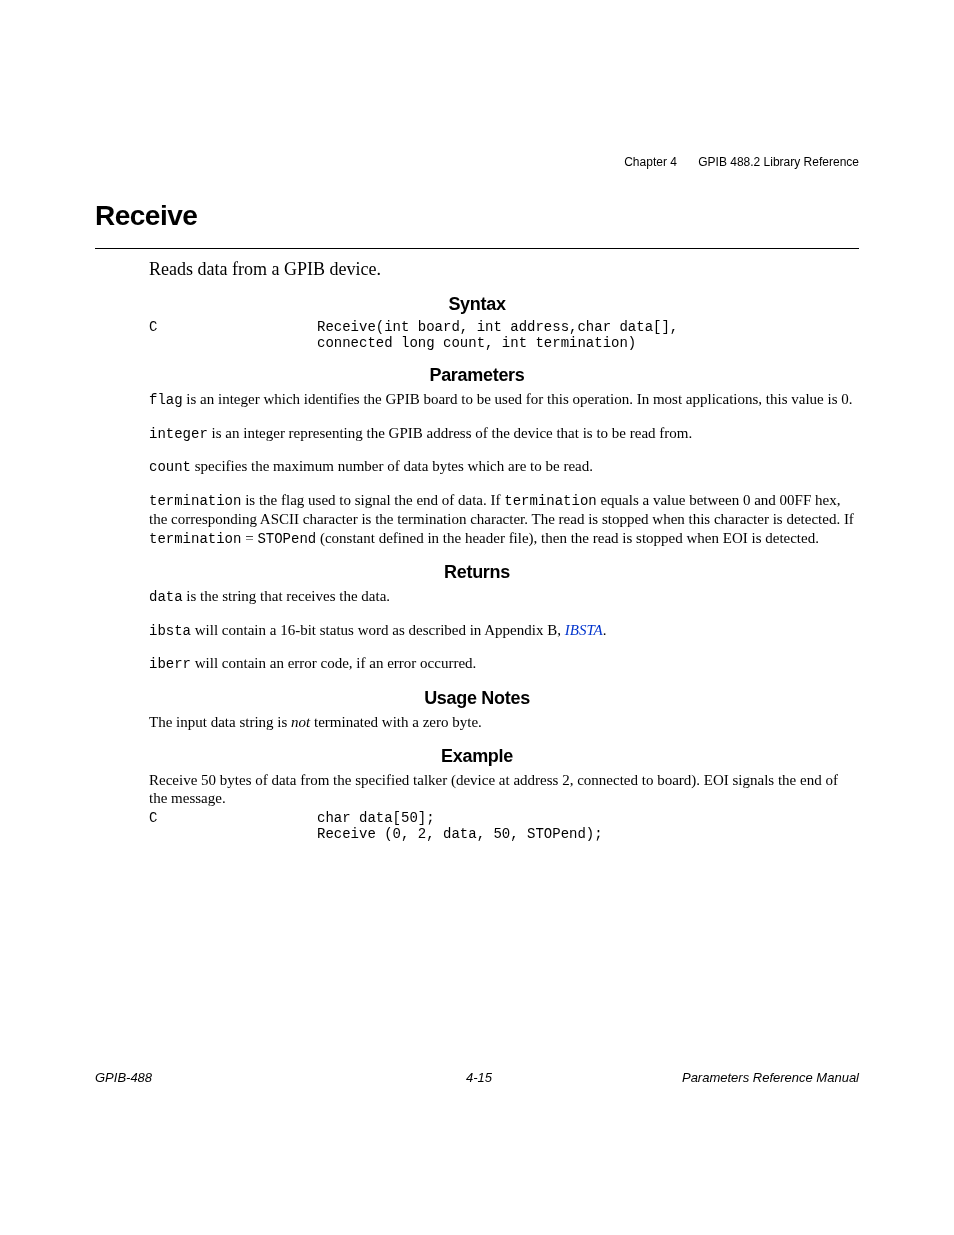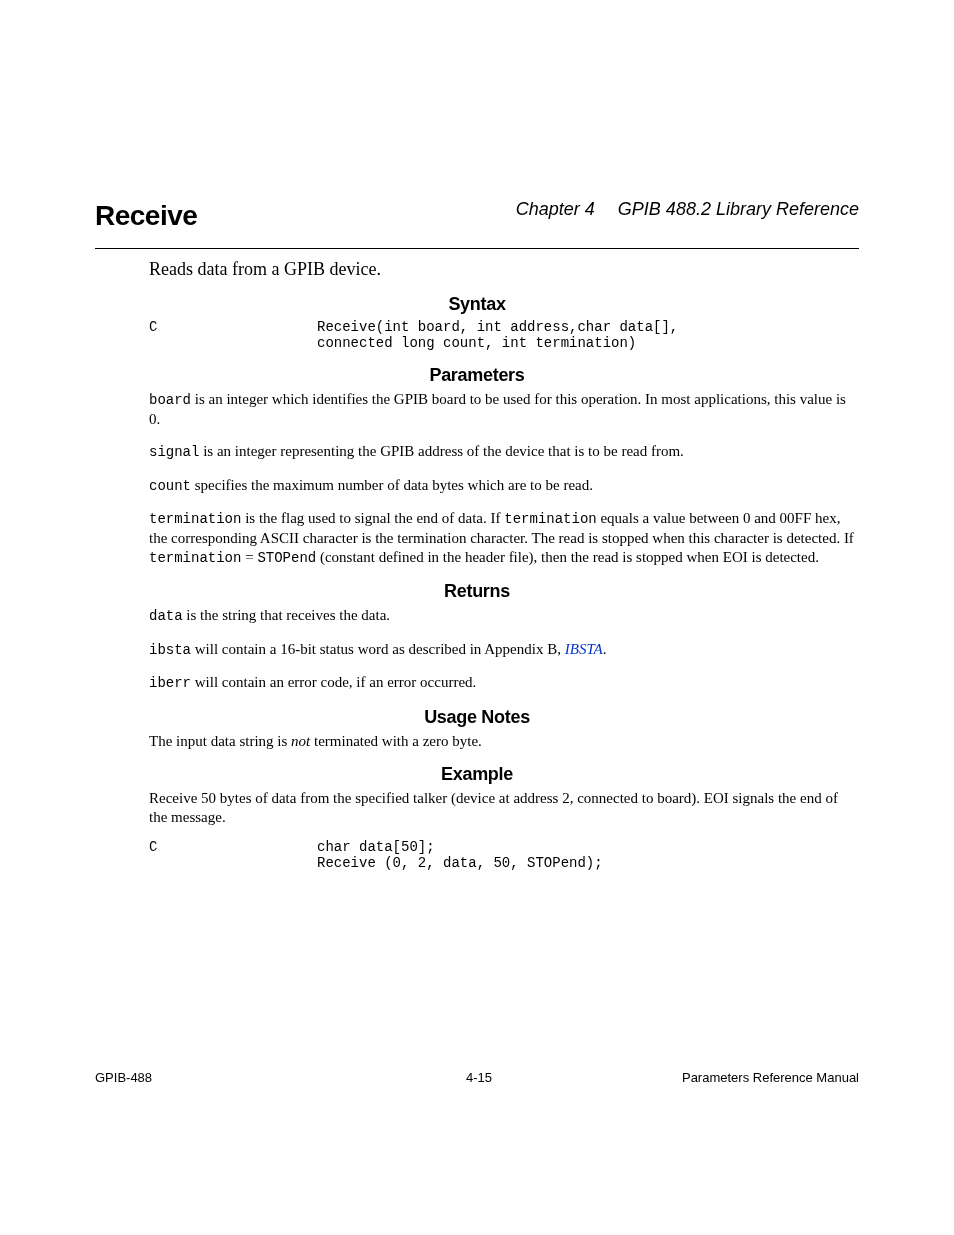--- a/index.html
+++ b/index.html
@@ -13,24 +13,22 @@
     width: 954px;
     height: 1235px;
     position: relative;
     box-sizing: border-box;
     padding: 155px 95px 0 95px;
   }
   .header-line {
     position: absolute;
     top: 155px;
     right: 95px;
-    font-style: italic;
-    font-size: 18px;
+    font-size: 12px;
     font-family: Arial, Helvetica, sans-serif;
-    margin-top: 44px;
   }
   .header-chapter {
     margin-right: 18px;
   }
   .title {
     font-family: Arial, Helvetica, sans-serif;
     font-weight: bold;
     font-size: 28px;
     margin-top: 45px;
     margin-bottom: 16px;
@@ -85,20 +83,21 @@
   }
   .link {
     color: #0033cc;
     font-style: italic;
   }
   .footer {
     position: absolute;
     left: 95px;
     right: 95px;
     bottom: 150px;
+    font-style: italic;
     font-size: 13px;
     font-family: Arial, Helvetica, sans-serif;
     display: flex;
     justify-content: space-between;
   }
   .footer-center {
     position: absolute;
     left: 4px;
     right: 0;
     text-align: center;
@@ -136,24 +135,24 @@
     <div class="syntax-row">
       <div class="syntax-lang">C</div>
       <div class="syntax-code">Receive(int board, int address,char data[],
 connected long count, int termination)</div>
     </div>
   </div>
 
   <div class="section-h">Parameters</div>
   <div class="body-block">
     <p class="para">
-      <span class="mono">board</span><span> is an integer which identifies the GPIB board to be used for this operation. In most applications, this value is 0.</span>
+      <span class="mono">flag</span><span> is an integer which identifies the GPIB board to be used for this operation. In most applications, this value is 0.</span>
     </p>
     <p class="para">
-      <span class="mono">signal</span><span> is an integer representing the GPIB address of the device that is to be read from.</span>
+      <span class="mono">integer</span><span> is an integer representing the GPIB address of the device that is to be read from.</span>
     </p>
     <p class="para">
       <span class="mono">count</span><span> specifies the maximum number of data bytes which are to be read.</span>
     </p>
     <p class="para">
       <span class="mono">termination</span><span> is the flag used to signal the end of data. If </span><span class="mono">termination</span><span> equals a value between 0 and 00FF hex, the corresponding ASCII character is the termination character. The read is stopped when this character is detected. If </span><span class="mono">termination</span><span> = </span><span class="mono">STOPend</span><span> (constant defined in the header file), then the read is stopped when EOI is detected.</span>
     </p>
   </div>
 
   <div class="section-h">Returns</div>
@@ -171,21 +170,21 @@
 
   <div class="section-h">Usage Notes</div>
   <div class="body-block">
     <p class="para">
       <span>The input data string is </span><span class="italic">not</span><span> terminated with a zero byte.</span>
     </p>
   </div>
 
   <div class="section-h">Example</div>
   <div class="body-block">
-    <p class="para" style="margin-bottom:12px;">Receive 50 bytes of data from the specified talker (device at address 2, connected to board). EOI signals the end of the message.</p>
+    <p class="para" style="margin-bottom:2px;">Receive 50 bytes of data from the specified talker (device at address 2, connected to board). EOI signals the end of the message.</p>
     <div class="example-code">
       <div class="example-lang">C</div>
       <div class="example-lines">char data[50];
 Receive (0, 2, data, 50, STOPend);</div>
     </div>
   </div>
 
   <div class="footer">
     <span>GPIB-488</span>
     <span class="footer-center">4-15</span>

